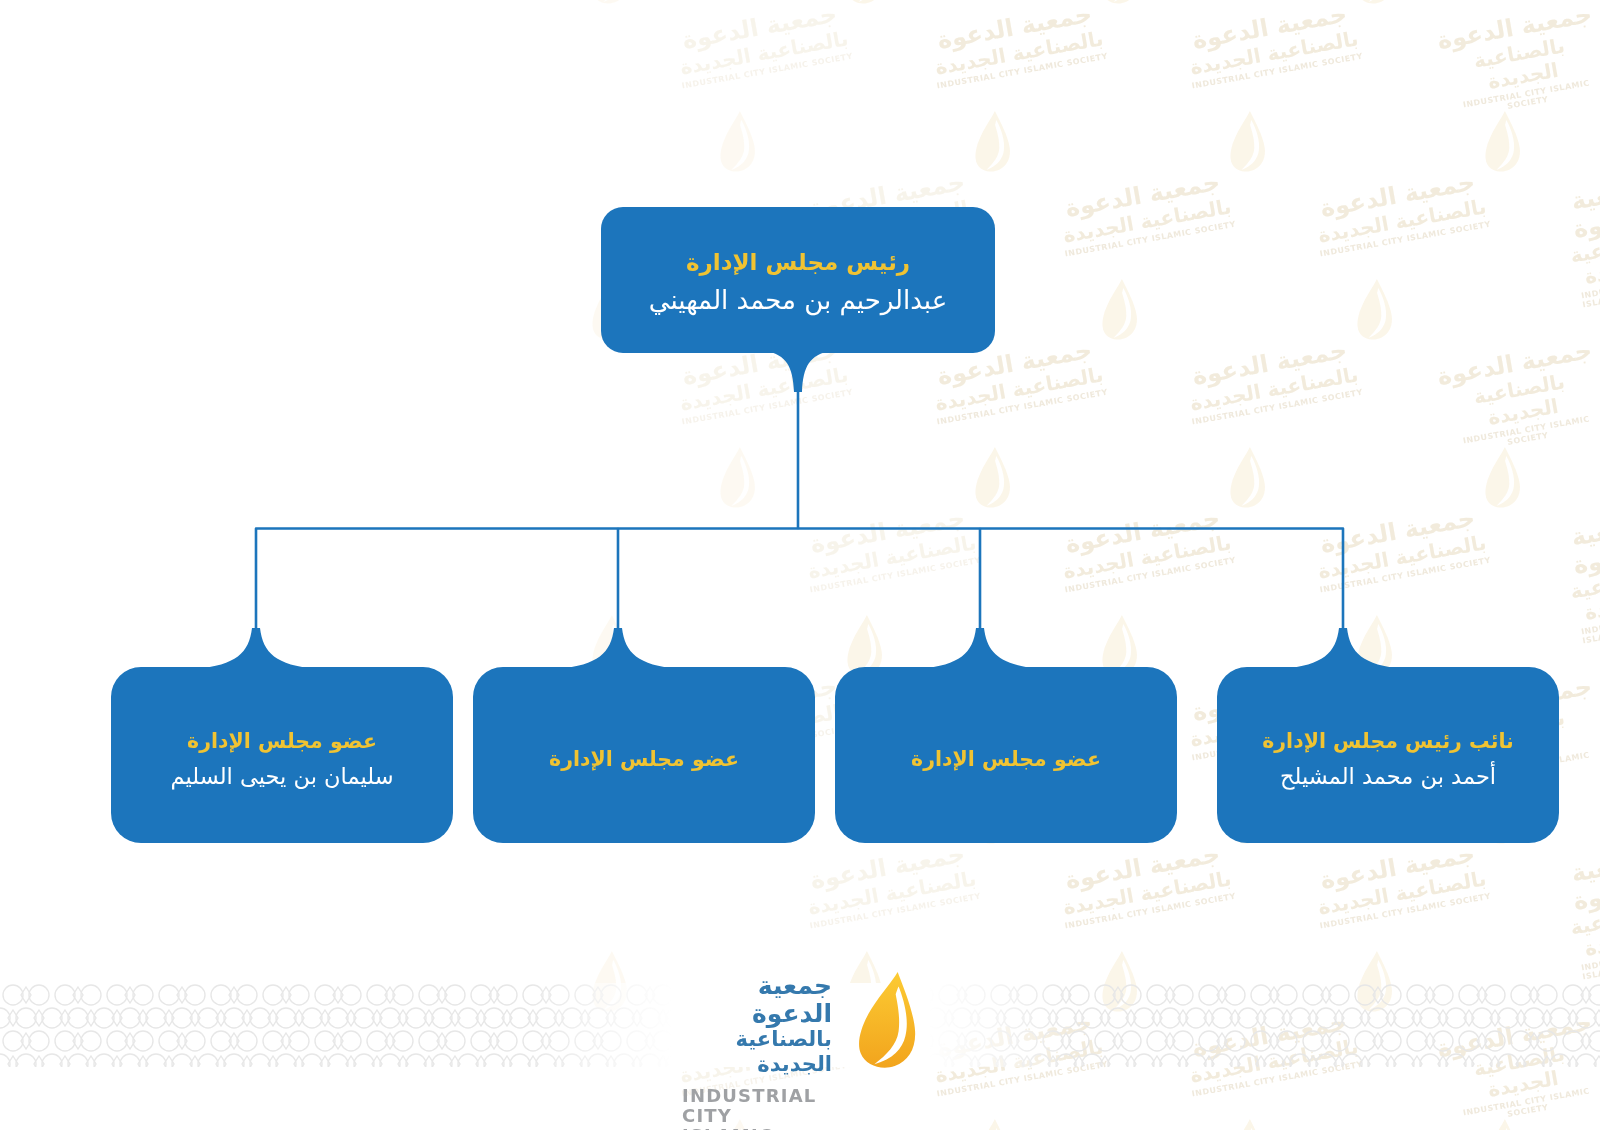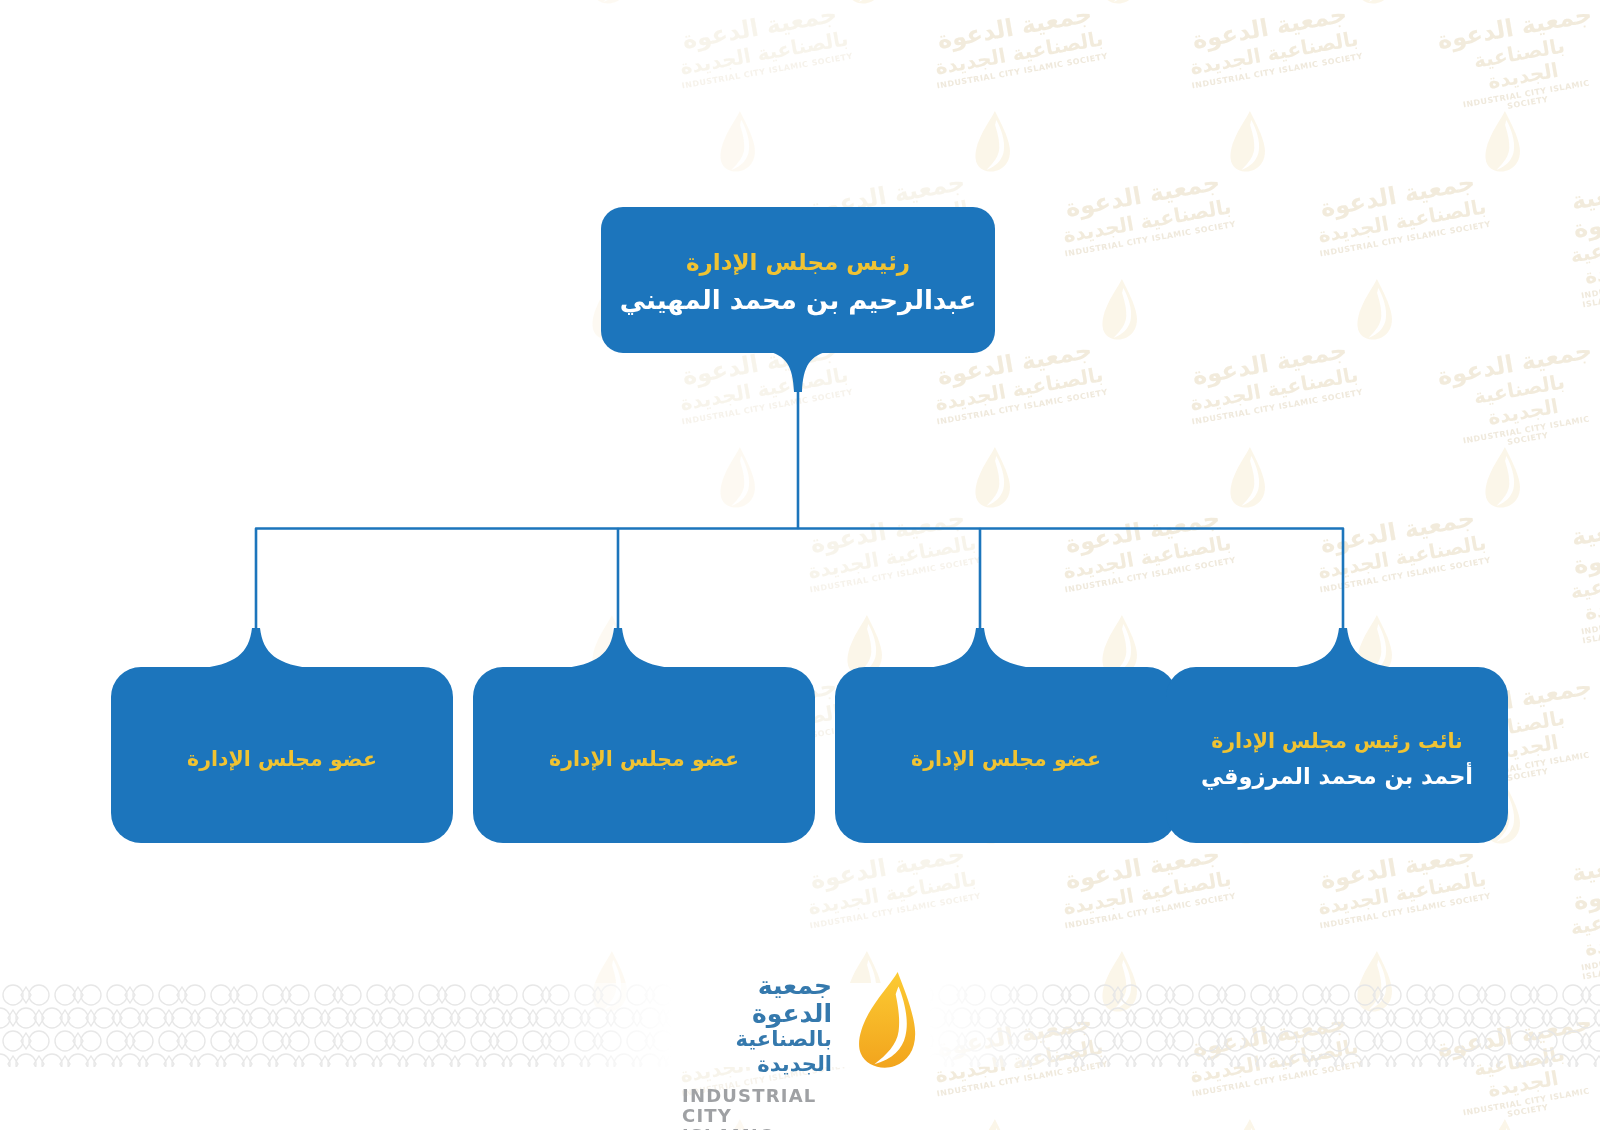--- a/index.html
+++ b/index.html
@@ -24,28 +24,28 @@
     position:absolute;left:0;top:32px;width:100%;text-align:center;z-index:3;
     font-size:64px;font-weight:bold;color:#202024;direction:rtl;line-height:1.25;
   }
   
   .org-box{
     position:absolute;background:#1c75bc;color:#fff;z-index:3;direction:rtl;
     display:flex;flex-direction:column;justify-content:center;align-items:center;
     text-align:right;box-sizing:border-box;padding:14px 14px 6px 14px;
   }
   .org-box .role{color:#f0c332;font-weight:bold;}
-  .org-box .name{color:#ffffff;font-weight:bold;margin-top:10px;}
+  .org-box .name{color:#ffffff;font-weight:normal;margin-top:10px;}
   .box-chairman{left:601px;top:207px;width:394px;height:146px;border-radius:22px;padding-top:10px;}
   .box-chairman .role{font-size:23px;}
   .box-chairman .name{font-size:26px;}
   .box-member{top:667px;width:342px;height:176px;border-radius:30px;}
   .box-member .role{font-size:20.5px;}
   .box-member .name{font-size:22.5px;}
-  .pos-1{left:111px;} .pos-2{left:473px;} .pos-3{left:835px;} .pos-4{left:1166px;}
+  .pos-1{left:111px;} .pos-2{left:473px;} .pos-3{left:835px;} .pos-4{left:1217px;}
   
   .footer-logo{
     position:absolute;left:50%;top:972px;transform:translateX(-50%);
     display:flex;align-items:flex-start;gap:22px;z-index:4;
   }
   .logo-text{display:flex;flex-direction:column;width:150px;}
   .logo-ar1{font-size:25px;font-weight:bold;color:#3579ad;direction:rtl;text-align:right;line-height:1.1;}
   .logo-ar2{font-size:21px;font-weight:bold;color:#3579ad;direction:rtl;text-align:right;line-height:1.2;}
   .logo-en1{font-size:18px;font-weight:bold;color:#9fa1a4;letter-spacing:1.2px;margin-top:9px;line-height:1.1;}
   .logo-en2{font-size:18px;font-weight:bold;color:#9fa1a4;letter-spacing:1.2px;line-height:1.15;}
@@ -336,30 +336,31 @@
   </svg>
 
 
   <div class="org-box box-chairman">
     <div class="role">رئيس مجلس الإدارة</div>
     <div class="name">عبدالرحيم بن محمد المهيني</div>
   </div>
 
   <div class="org-box box-member pos-1">
     <div class="role">عضو مجلس الإدارة</div>
+    <div class="name">سليمان بن يحيى السليم</div>
   </div>
   <div class="org-box box-member pos-2">
     <div class="role">عضو مجلس الإدارة</div>
   </div>
   <div class="org-box box-member pos-3">
     <div class="role">عضو مجلس الإدارة</div>
   </div>
   <div class="org-box box-member pos-4">
     <div class="role">نائب رئيس مجلس الإدارة</div>
-    <div class="name">أحمد بن محمد المرزوقي</div>
+    <div class="name">أحمد بن محمد المشيلح</div>
   </div>
 
   <div class="footer-logo">
     <div class="logo-text">
       <div class="logo-ar1">جمعية الدعوة</div>
       <div class="logo-ar2">بالصناعية الجديدة</div>
       <div class="logo-en1">INDUSTRIAL CITY</div>
       <div class="logo-en2">ISLAMIC SOCIETY</div>
     </div>
     <svg width="64" height="97" viewBox="0 0 66 100" aria-hidden="true">

